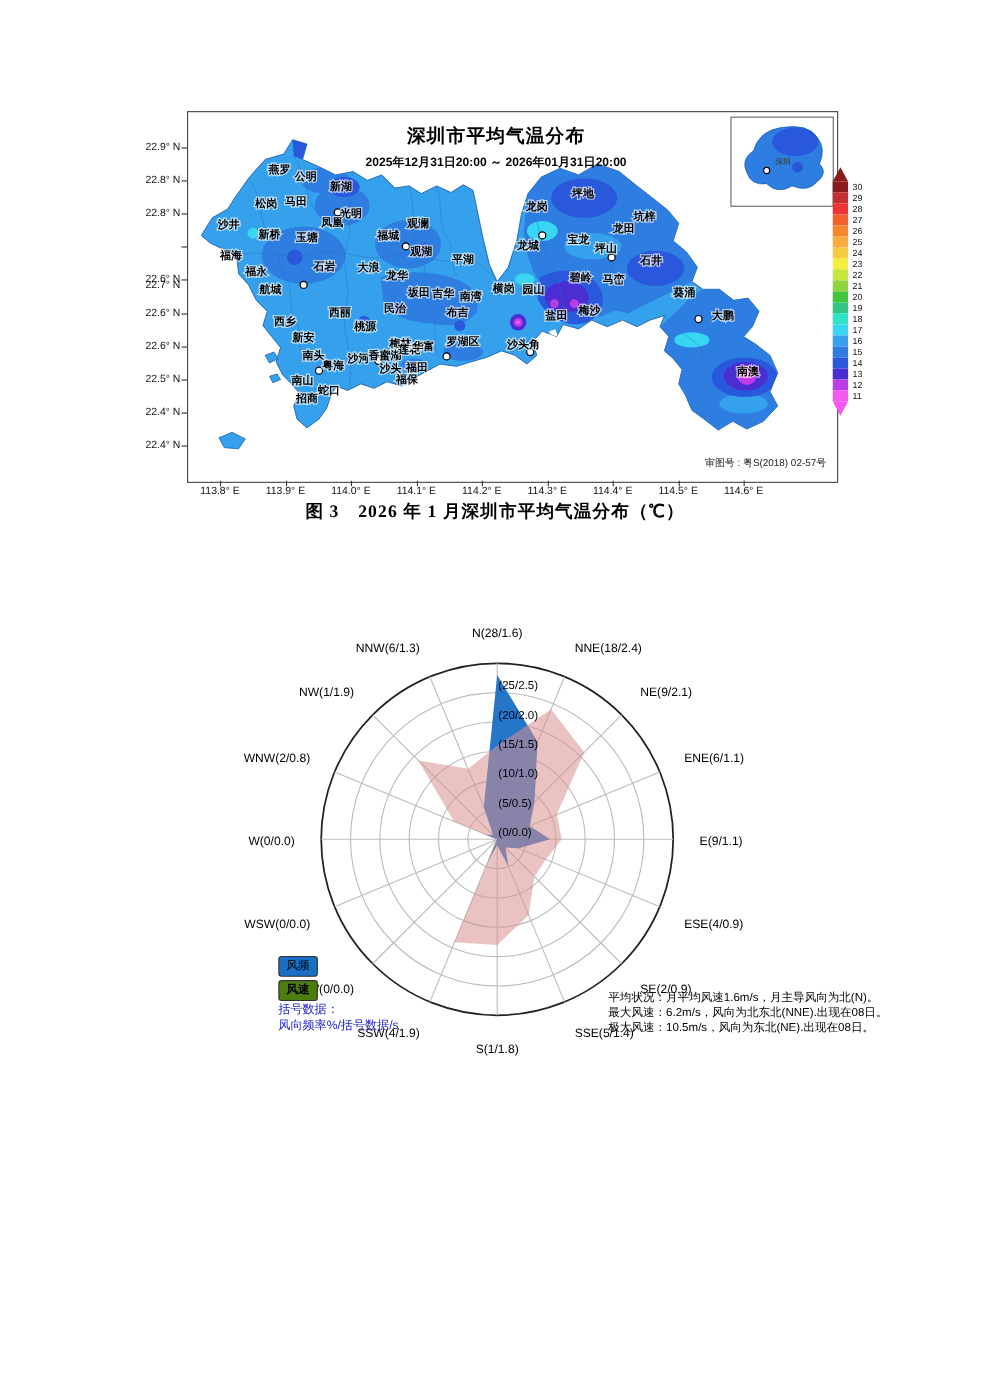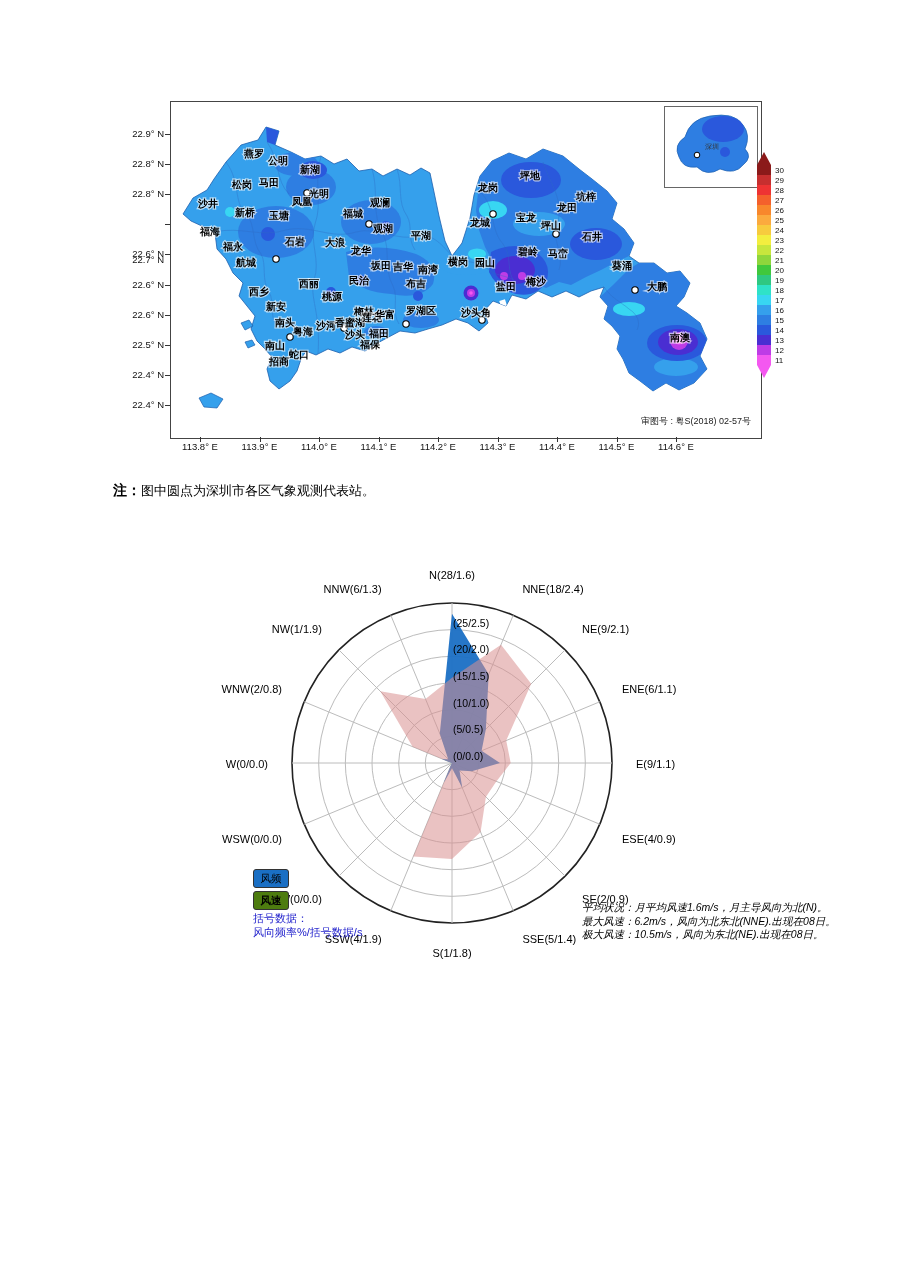--- a/index.html
+++ b/index.html
@@ -25,21 +25,21 @@
                 font-size:16px;font-weight:bold;letter-spacing:1px;}
   #fig3-note{top:482px;left:113px;font-family:"Liberation Serif",serif;font-size:13px;}
   #fig3-note b{font-size:14px;}
   
   #rose-wrap{left:180px;top:548px;width:540px;height:430px;}
   .legend-box{left:253px;width:34px;height:17px;border:1px solid #333;border-radius:3px;
               font-size:10.5px;text-align:center;line-height:17px;color:#000;}
   #legend-freq{top:869px;}
   #legend-speed{top:891px;}
   #legend-note{left:253px;top:911px;font-size:11px;color:#2222cc;line-height:14px;}
-  #wind-summary{left:582px;top:901px;font-size:10.5px;color:#000;line-height:13.5px;white-space:nowrap;font-style:italic;}
+  #wind-summary{left:553px;top:901px;font-size:10.5px;color:#000;line-height:13.5px;white-space:nowrap;}
   #fig4-caption{top:974px;left:0;width:900px;text-align:center;font-family:"Liberation Serif",serif;
                 font-size:16px;font-weight:bold;letter-spacing:1px;}
   svg text{font-family:"Liberation Sans",sans-serif;}
 </style>
 </head>
 <body>
 
 <div class="page">
 
   <div class="abs" id="map-panel">
@@ -207,20 +207,24 @@
           <text x="357" y="153" font-size="10" font-weight="bold" fill="#000" text-anchor="middle" paint-order="stroke" stroke="rgba(255,255,255,0.65)" stroke-width="2.2">碧岭</text>
           <text x="387" y="155" font-size="10" font-weight="bold" fill="#000" text-anchor="middle" paint-order="stroke" stroke="rgba(255,255,255,0.65)" stroke-width="2.2">马峦</text>
           <text x="451" y="167" font-size="10" font-weight="bold" fill="#000" text-anchor="middle" paint-order="stroke" stroke="rgba(255,255,255,0.65)" stroke-width="2.2">葵涌</text>
           <text x="335" y="188" font-size="10" font-weight="bold" fill="#000" text-anchor="middle" paint-order="stroke" stroke="rgba(255,255,255,0.65)" stroke-width="2.2">盐田</text>
           <text x="365" y="183" font-size="10" font-weight="bold" fill="#000" text-anchor="middle" paint-order="stroke" stroke="rgba(255,255,255,0.65)" stroke-width="2.2">梅沙</text>
           <text x="486" y="188" font-size="10" font-weight="bold" fill="#000" text-anchor="middle" paint-order="stroke" stroke="rgba(255,255,255,0.65)" stroke-width="2.2">大鹏</text>
           <text x="509" y="239" font-size="10" font-weight="bold" fill="#000" text-anchor="middle" paint-order="stroke" stroke="rgba(255,255,255,0.65)" stroke-width="2.2">南澳</text>
         </g>
     </svg>
 
+    <div class="abs" id="map-title-block">
+      <div id="map-title">深圳市平均气温分布</div>
+      <div id="map-subtitle">2025年12月31日20:00 ～ 2026年01月31日20:00</div>
+    </div>
 
     <div class="abs" id="inset-box">
       <svg width="90" height="78" viewBox="0 0 90 78">
         <path d="M20,30 Q25,12 45,9 Q70,5 78,18 Q86,28 80,42 Q88,50 78,58 Q70,68 55,62 Q42,70 32,60 Q18,62 14,50 Q8,38 20,30 Z" fill="#2e7ee2" stroke="#1d5fae" stroke-width="0.7"></path>
         <ellipse cx="58" cy="22" rx="21" ry="13" fill="#2a58dc"></ellipse>
         <circle cx="60" cy="45" r="5" fill="#2a58dc"></circle>
         <circle cx="32" cy="48" r="2.8" fill="#fff" stroke="#000" stroke-width="1"></circle>
         <text x="47" y="42" font-size="7" fill="#333" text-anchor="middle">深圳</text>
       </svg>
     </div>
@@ -309,23 +313,21 @@
       <div class="cbl" style="top: 135px;">18</div>
       <div class="cbl" style="top: 145px;">17</div>
       <div class="cbl" style="top: 155px;">16</div>
       <div class="cbl" style="top: 165px;">15</div>
       <div class="cbl" style="top: 175px;">14</div>
       <div class="cbl" style="top: 185px;">13</div>
       <div class="cbl" style="top: 195px;">12</div>
       <div class="cbl" style="top: 205px;">11</div>
     </div>
 
-  <div class="abs" id="fig3-note">
-    <b>注：</b><span>图中圆点为深圳市各区气象观测代表站。</span>
-  </div>
+  <div class="abs" id="fig3-caption">图 3　2026 年 1 月深圳市平均气温分布（℃）</div>
 
   <div class="abs" id="rose-wrap">
     <svg id="rosesvg" width="540" height="430" viewBox="0 0 540 430">
         <circle cx="272" cy="215" r="26.666666666666668" fill="none" stroke="#bcbcbc" stroke-width="1"></circle>
         <circle cx="272" cy="215" r="53.333333333333336" fill="none" stroke="#bcbcbc" stroke-width="1"></circle>
         <circle cx="272" cy="215" r="80" fill="none" stroke="#bcbcbc" stroke-width="1"></circle>
         <circle cx="272" cy="215" r="106.66666666666667" fill="none" stroke="#bcbcbc" stroke-width="1"></circle>
         <circle cx="272" cy="215" r="133.33333333333334" fill="none" stroke="#bcbcbc" stroke-width="1"></circle>
         <circle cx="272" cy="215" r="160" fill="none" stroke="#222" stroke-width="1.6"></circle>
         <line x1="272" y1="215" x2="272" y2="55" stroke="#bcbcbc" stroke-width="1"></line>

